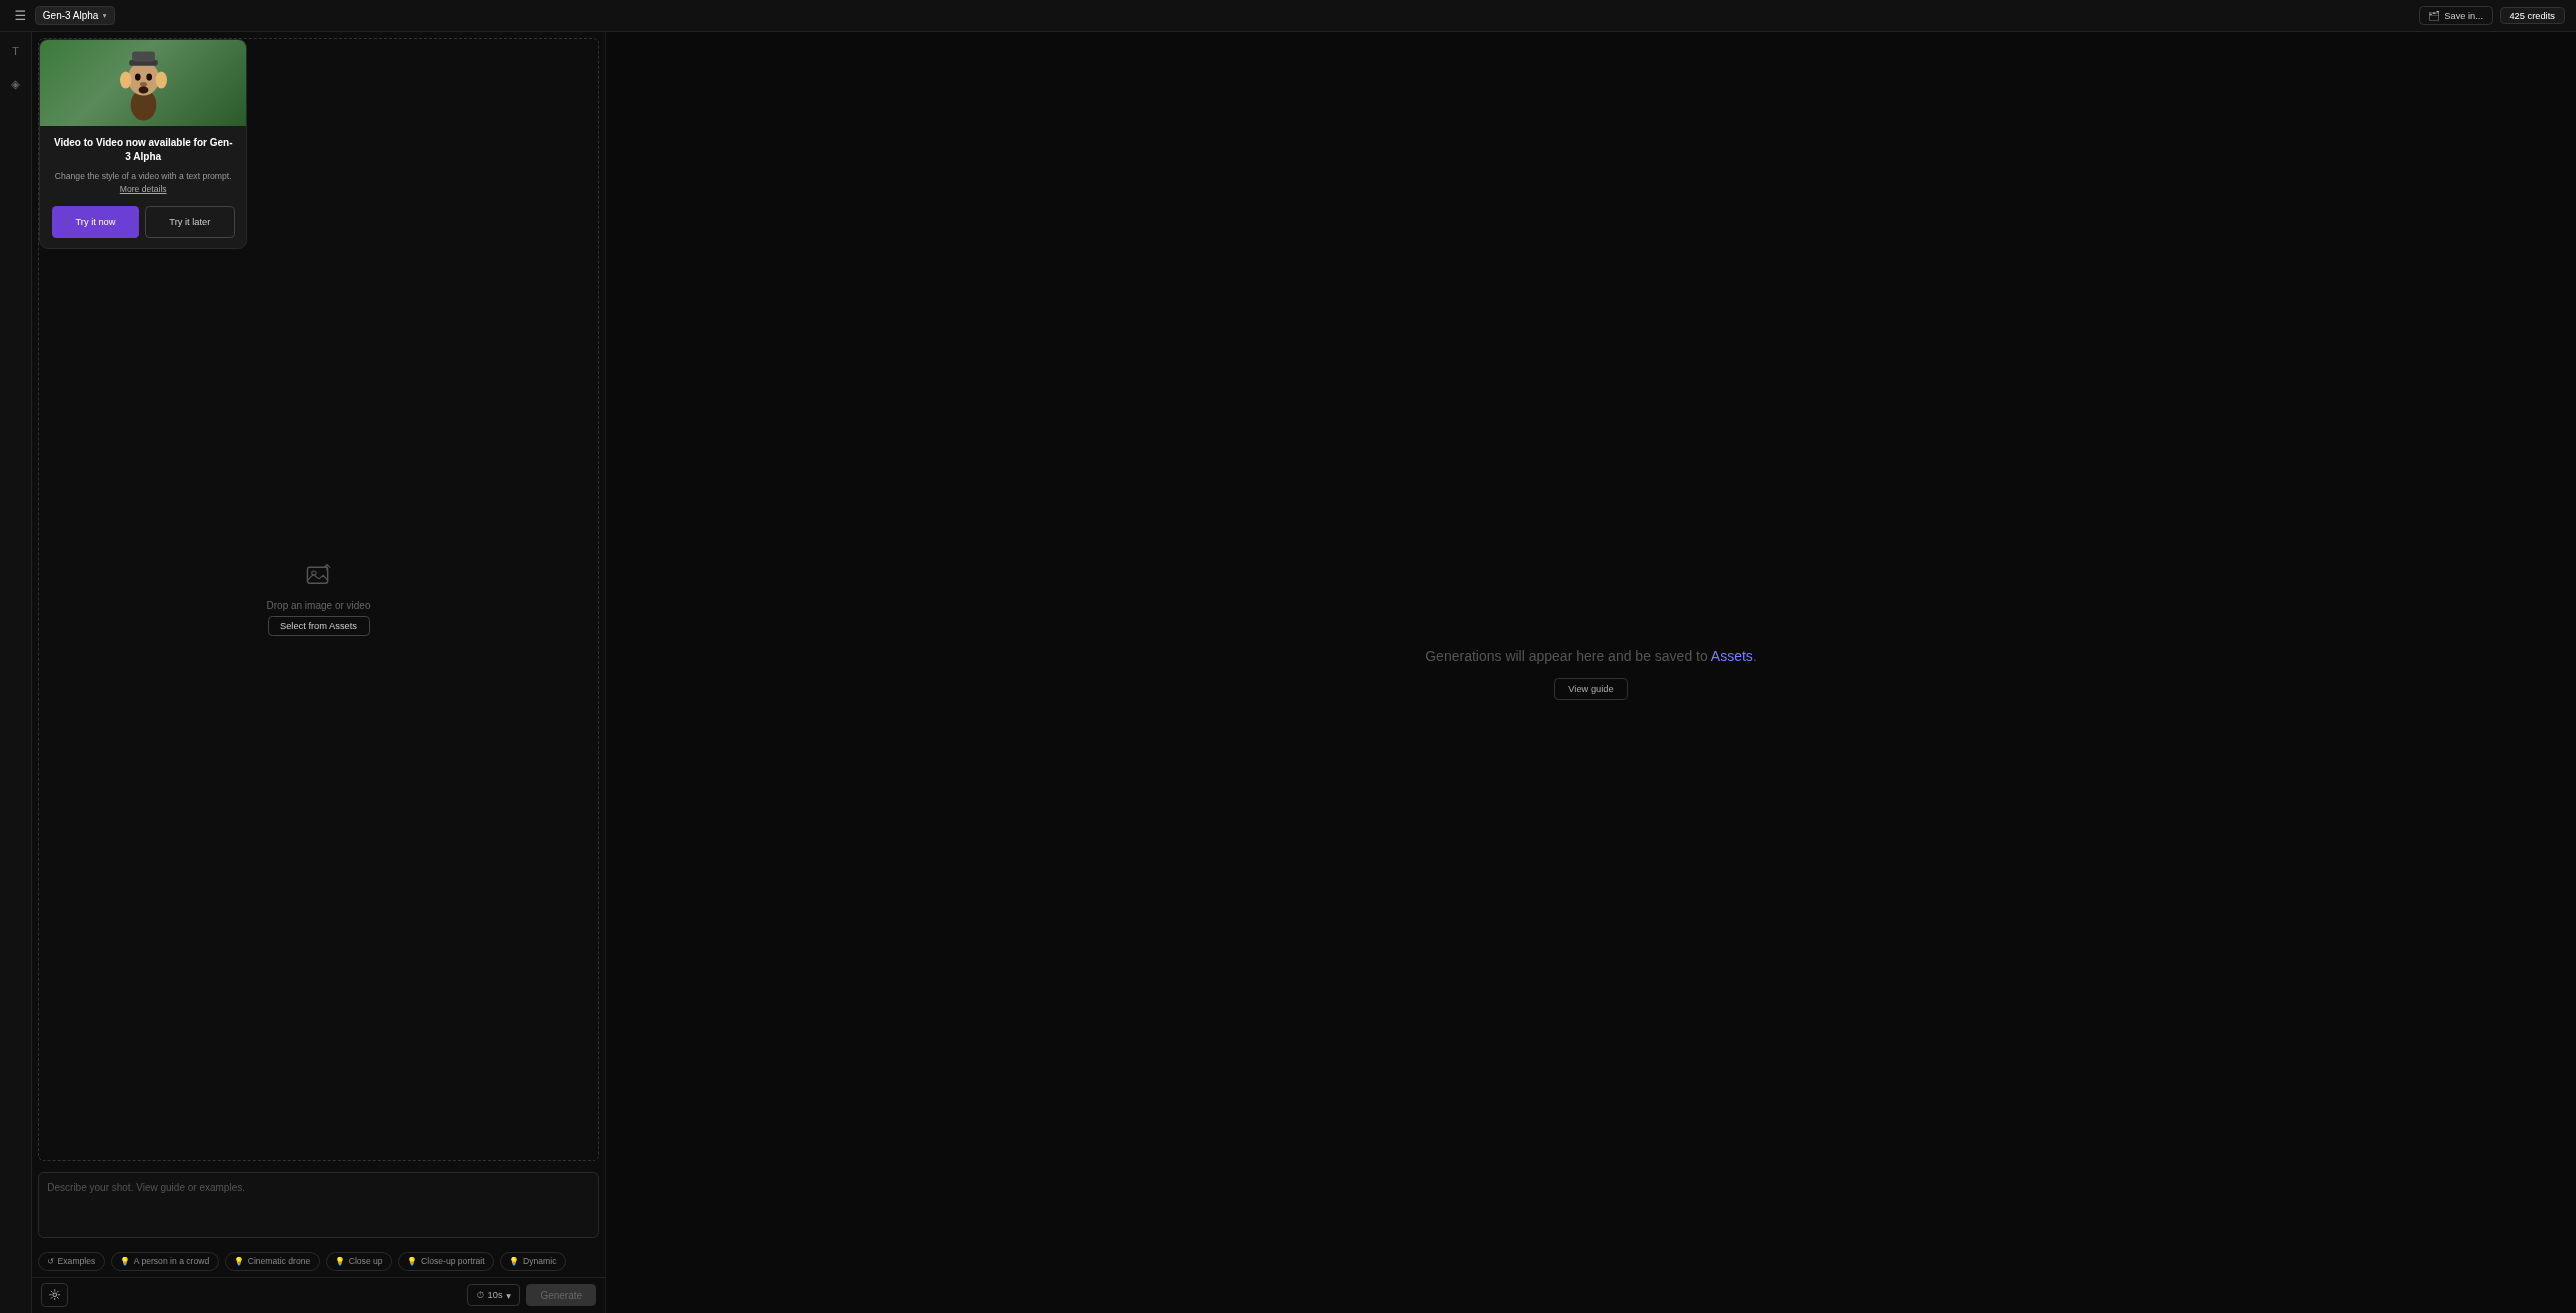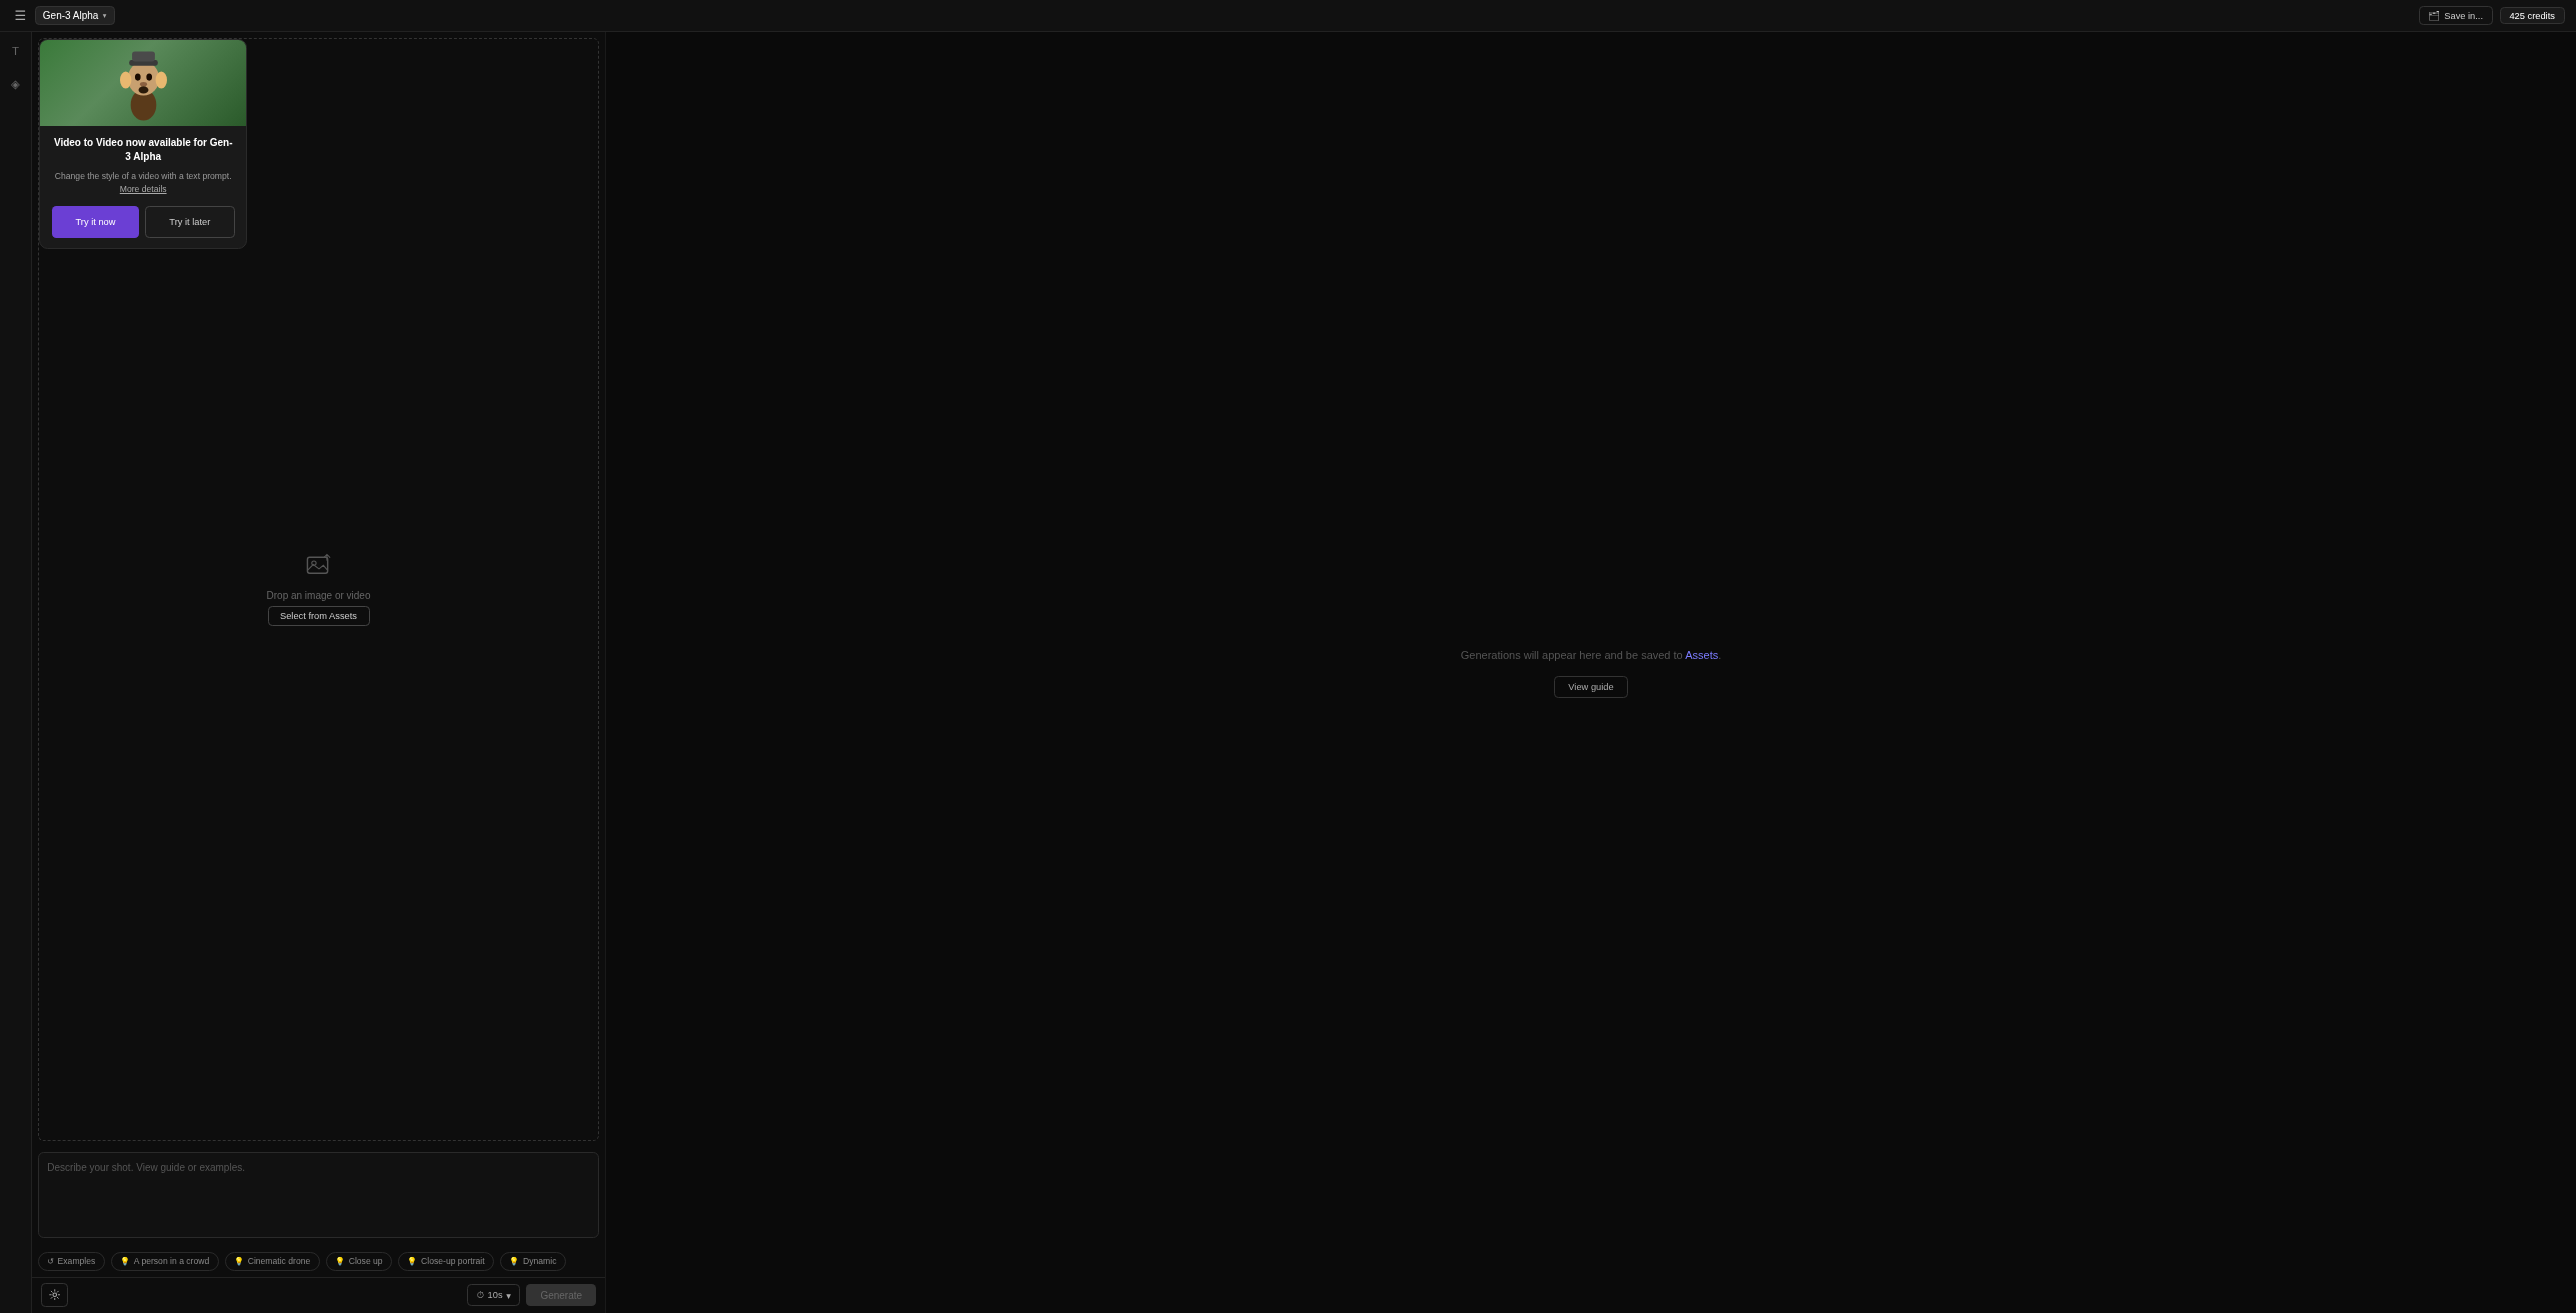--- a/index.html
+++ b/index.html
@@ -154,21 +154,21 @@
     }
     .prompt-textarea {
       width: 100%;
       background: #111;
       border: 0.7px solid #2a2a2a;
       border-radius: 5.7px;
       color: #aaa;
       font-size: 10px;
       padding: 8.6px;
       resize: none;
-      height: 86px;
+      height: 66px;
       font-family: inherit;
       outline: none;
     }
     .prompt-textarea::placeholder { color: #555; }
 
     
     .examples-row {
       display: flex;
       gap: 5.7px;
       padding: 5.7px 5.7px;
@@ -242,21 +242,21 @@
       background: #0a0a0a;
       display: flex;
       flex-direction: column;
       align-items: center;
       justify-content: center;
       gap: 11.5px;
       border-left: 0.7px solid #1a1a1a;
     }
     .generations-text {
       color: #555;
-      font-size: 11px;
+      font-size: 14px;
       text-align: center;
       line-height: 1.6;
     }
     .assets-link { color: #7c7cff; text-decoration: none; }
     .view-guide-btn {
       background: none;
       border: 0.7px solid #333;
       border-radius: 4.3px;
       color: #aaa;
       cursor: pointer;

